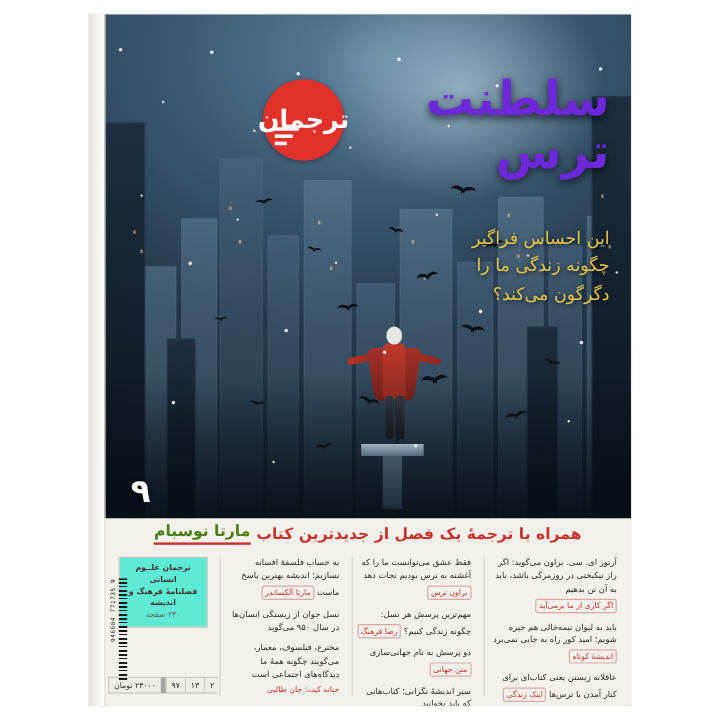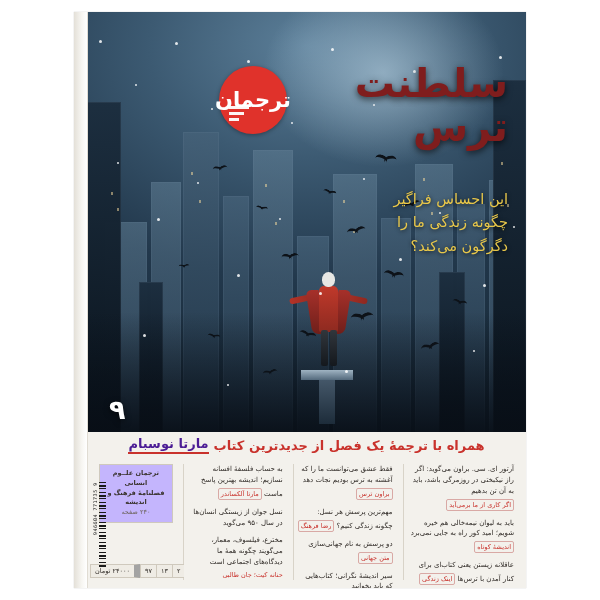--- a/index.html
+++ b/index.html
@@ -188,21 +188,21 @@
       linear-gradient(#fff,#fff) 0 12px/50% 3px no-repeat;
     opacity: .95;
   }
 
   
   .masthead {
     position: absolute;
     right: 18px; top: 52px;
     text-align: right;
     z-index: 5;
-    color: #7f1d1d;
+    color: #6d28d9;
     text-shadow: 0 2px 7px rgba(0,0,0,.7);
   }
   .mast-1 {
     font-size: 40px;
     font-weight: bold;
     line-height: .95;
     letter-spacing: 1px;
   }
   .mast-2 {
     font-size: 40px;
@@ -233,21 +233,21 @@
     display: flex;
     align-items: center;
     justify-content: center;
     gap: 5px;
     color: #c9322c;
     font-size: 13px;
     font-weight: bold;
     white-space: nowrap;
     z-index: 4;
   }
-  .strap .hl { color: #4c1d95; border-bottom: 2px solid #c9322c; padding-bottom: 1px; }
+  .strap .hl { color: #4d7c0f; border-bottom: 2px solid #c9322c; padding-bottom: 1px; }
 
   
   .bottom {
     position: absolute;
     left: 13px; top: 446px;
     width: 439px; height: 130px;
     background: #f3f1ec;
     display: flex;
     flex-direction: row;
     padding: 6px 8px 8px 8px;
@@ -284,21 +284,21 @@
   }
   .blurb .tag.plain { border: none; padding: 0; }
 
   .pubbox {
     border: 1px solid #cfc9bd;
     padding: 4px 4px;
     text-align: center;
     font-size: 6.5px;
     line-height: 1.5;
     color: #3a342e;
-    background: #c4b5fd;
+    background: #5eead4;
   }
   .pubbox .p1 { font-weight: bold; }
   .pubbox .p2 { color: #6b6258; }
 
   
   .issue {
     position: absolute;
     left: 22px; top: 382px;
     color: #ffffff;
     font-size: 27px;
@@ -317,21 +317,21 @@
     font-size: 6.5px;
     color: #2f2a26;
     z-index: 5;
   }
   .metabar span {
     border: 1px solid #cfc9bd;
     border-right: none;
     padding: 2px 4px;
     background: #efece5;
   }
-  .metabar span:last-child { border-right: 6px solid #a3a3a3; }
+  .metabar span:last-child { border-right: 4px solid #a3a3a3; }
 
   
   .barcode {
     position: absolute;
     left: 18px; top: 470px;
     width: 14px; height: 86px;
     z-index: 5;
     display: flex;
     flex-direction: row;
     align-items: stretch;

